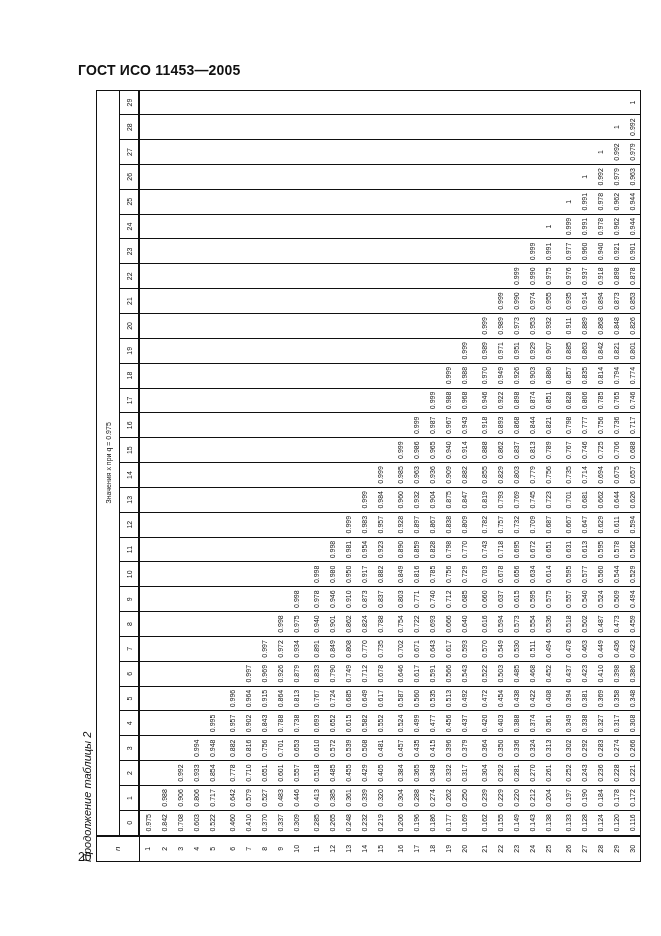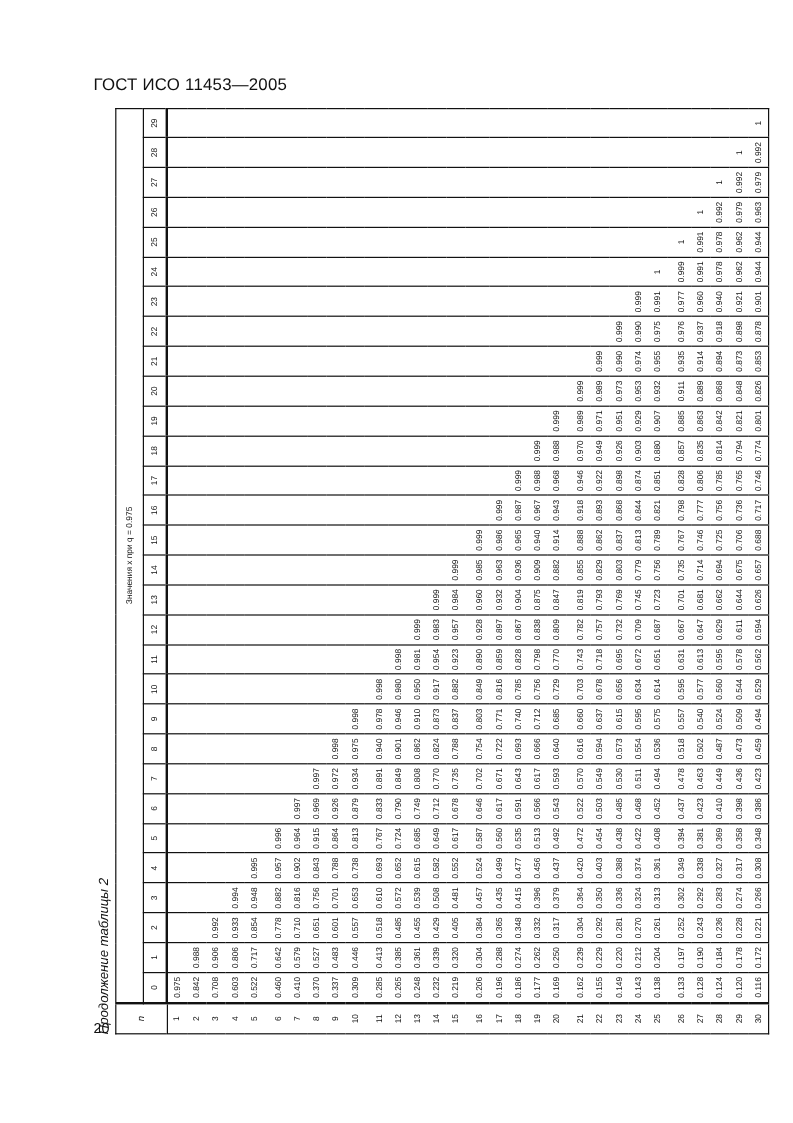--- a/index.html
+++ b/index.html
@@ -1,17 +1,17 @@
 <!DOCTYPE html>
 <html><head>
 <meta charset="utf-8">
 <style>
   html,body{margin:0;padding:0;background:#fff;}
   body{width:661px;height:936px;position:relative;overflow:hidden;font-family:"Liberation Sans",sans-serif;color:#111;}
-  .doc-header{position:absolute;left:78px;top:62px;font-weight:normal;font-size:14px;letter-spacing:0.2px;}
+  .doc-header{position:absolute;left:78px;top:62px;font-weight:bold;font-size:14px;letter-spacing:0.2px;}
   .page-number{position:absolute;left:78px;top:850px;font-size:12px;}
   
   .rot{position:absolute;left:80px;top:862px;width:772px;height:560px;transform-origin:0 0;transform:rotate(-90deg);}
   .caption{position:absolute;left:0;top:0;font-style:italic;font-size:11px;height:14px;line-height:14px;}
   table.data{position:absolute;left:0;top:16px;border-collapse:collapse;font-size:7px;table-layout:fixed;}
   table.data td, table.data th{border:0;padding:0;text-align:center;font-weight:normal;white-space:nowrap;overflow:hidden;}
   table.data th.n-head{width:26px;border-right:2px solid #111;border-bottom:1px solid #111;font-style:italic;font-size:8px;}
   table.data th.super{border-bottom:1px solid #111;height:22px;font-size:7px;}
   table.data th.colh{height:18px;border-left:1px solid #111;border-bottom:2px solid #111;font-size:7px;}
   table.data td.rowlabel{border-right:2px solid #111;font-size:7px;height:16px;}

